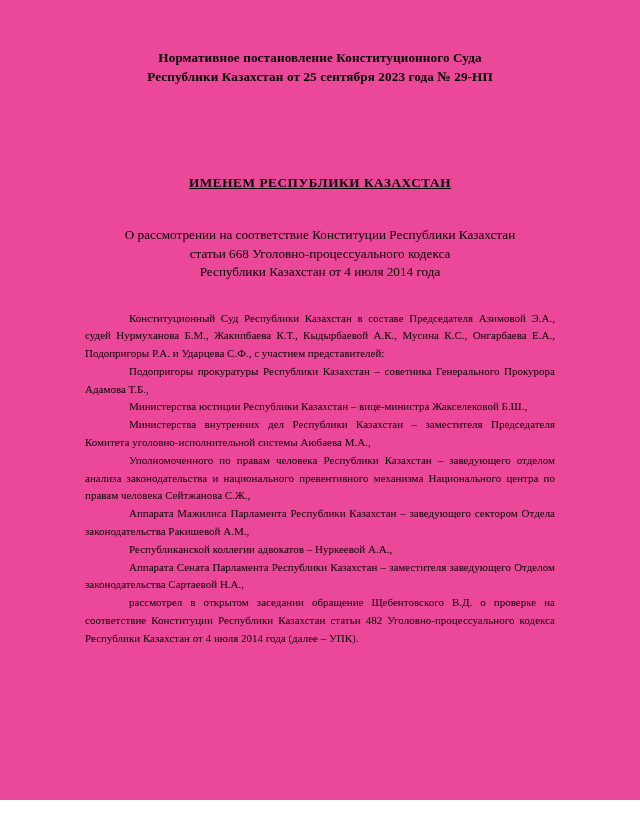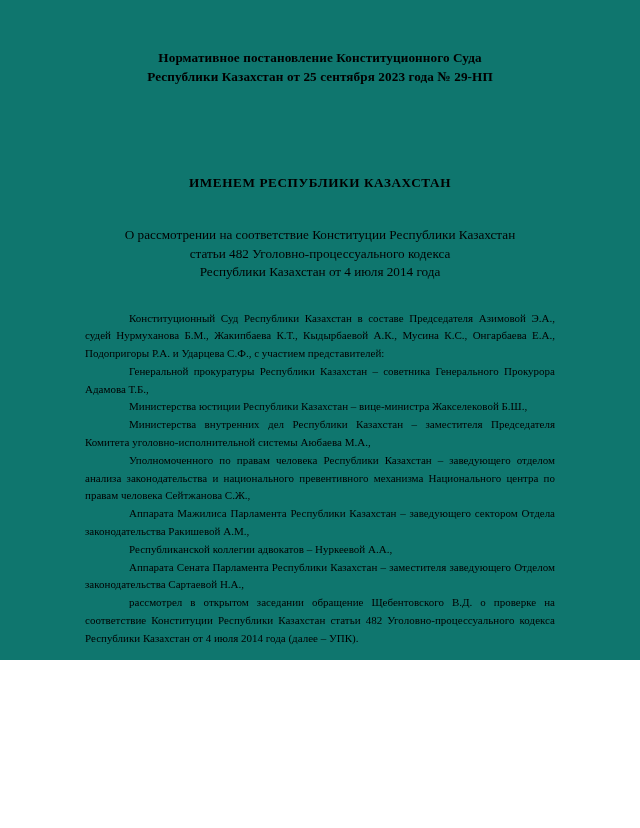--- a/index.html
+++ b/index.html
@@ -10,22 +10,22 @@
   body {
     width: 640px;
     height: 828px;
     font-family: "Liberation Serif", "DejaVu Serif", serif;
     color: #000000;
     -webkit-font-smoothing: antialiased;
   }
   .page {
     position: relative;
     width: 640px;
-    height: 660px;
-    background: #0f766e;
+    height: 800px;
+    background: #ec4899;
     box-sizing: border-box;
     padding: 0 85px 0 85px;
     overflow: hidden;
   }
   .doc-header {
     text-align: center;
     font-weight: bold;
     font-size: 13.2px;
     line-height: 19px;
     padding-top: 48px;
@@ -35,20 +35,21 @@
     display: block;
     white-space: nowrap;
   }
   .spacer-1 { height: 88px; }
   .in-the-name {
     text-align: center;
     font-weight: bold;
     font-size: 13.2px;
     line-height: 18px;
     letter-spacing: 0.6px;
+    text-decoration: underline;
   }
   .spacer-2 { height: 34px; }
   .subject-title {
     text-align: center;
     font-weight: normal;
     font-size: 13.2px;
     line-height: 18.5px;
   }
   .subject-title .tline {
     display: block;
@@ -78,29 +79,29 @@
   </div>
 
   <div class="spacer-1"></div>
 
   <div class="in-the-name">ИМЕНЕМ РЕСПУБЛИКИ КАЗАХСТАН</div>
 
   <div class="spacer-2"></div>
 
   <div class="subject-title">
     <span class="tline">О рассмотрении на соответствие Конституции Республики Казахстан</span>
-    <span class="tline">статьи 482 Уголовно-процессуального кодекса</span>
+    <span class="tline">статьи 668 Уголовно-процессуального кодекса</span>
     <span class="tline">Республики Казахстан от 4 июля 2014 года</span>
   </div>
 
   <div class="spacer-3"></div>
 
   <div class="body-text">
     <p>Конституционный Суд Республики Казахстан в составе Председателя Азимовой Э.А., судей Нурмуханова Б.М., Жакипбаева К.Т., Кыдырбаевой А.К., Мусина К.С., Онгарбаева Е.А., Подопригоры Р.А. и Ударцева С.Ф., с участием представителей:</p>
-    <p>Генеральной прокуратуры Республики Казахстан – советника Генерального Прокурора Адамова Т.Б.,</p>
+    <p>Подопригоры прокуратуры Республики Казахстан – советника Генерального Прокурора Адамова Т.Б.,</p>
     <p>Министерства юстиции Республики Казахстан – вице-министра Жакселековой Б.Ш.,</p>
     <p>Министерства внутренних дел Республики Казахстан – заместителя Председателя Комитета уголовно-исполнительной системы Аюбаева М.А.,</p>
     <p>Уполномоченного по правам человека Республики Казахстан – заведующего отделом анализа законодательства и национального превентивного механизма Национального центра по правам человека Сейтжанова С.Ж.,</p>
     <p>Аппарата Мажилиса Парламента Республики Казахстан – заведующего сектором Отдела законодательства Ракишевой А.М.,</p>
     <p>Республиканской коллегии адвокатов – Нуркеевой А.А.,</p>
     <p>Аппарата Сената Парламента Республики Казахстан – заместителя заведующего Отделом законодательства Сартаевой Н.А.,</p>
     <p>рассмотрел в открытом заседании обращение Щебентовского В.Д. о проверке на соответствие Конституции Республики Казахстан статьи 482 Уголовно-процессуального кодекса Республики Казахстан от 4 июля 2014 года (далее – УПК).</p>
   </div>
 
 </div>

